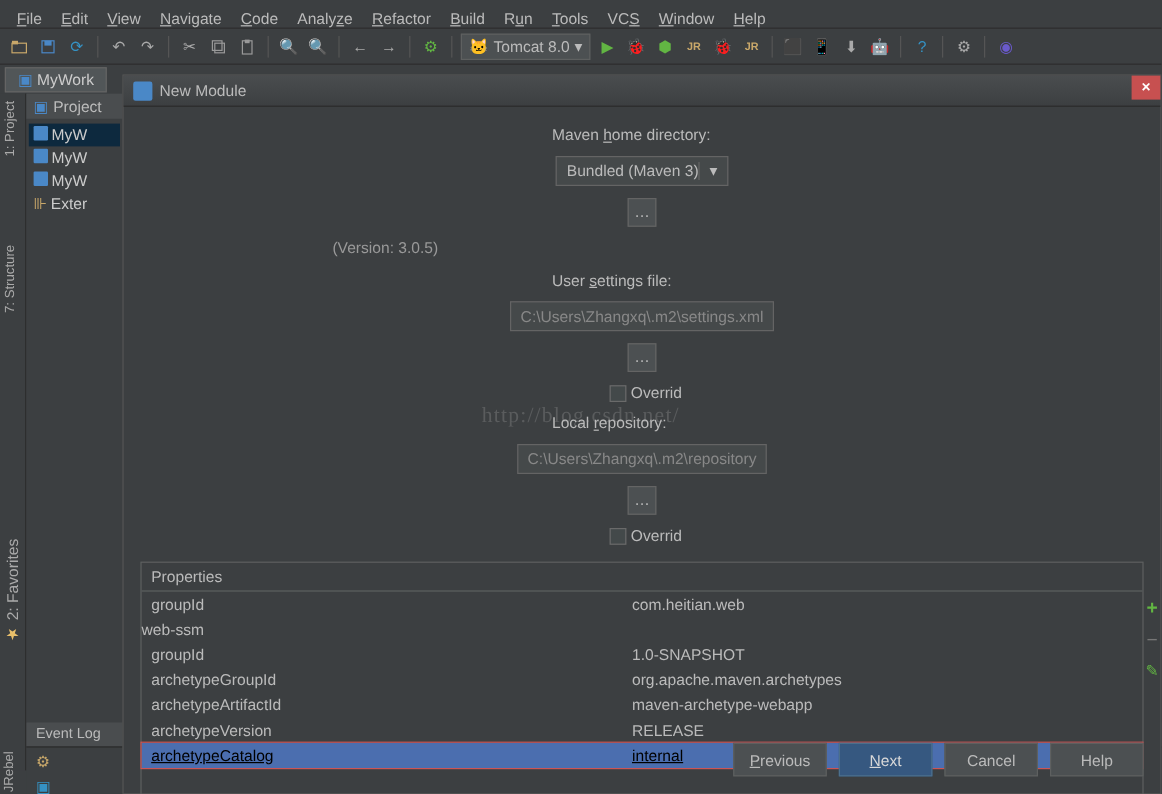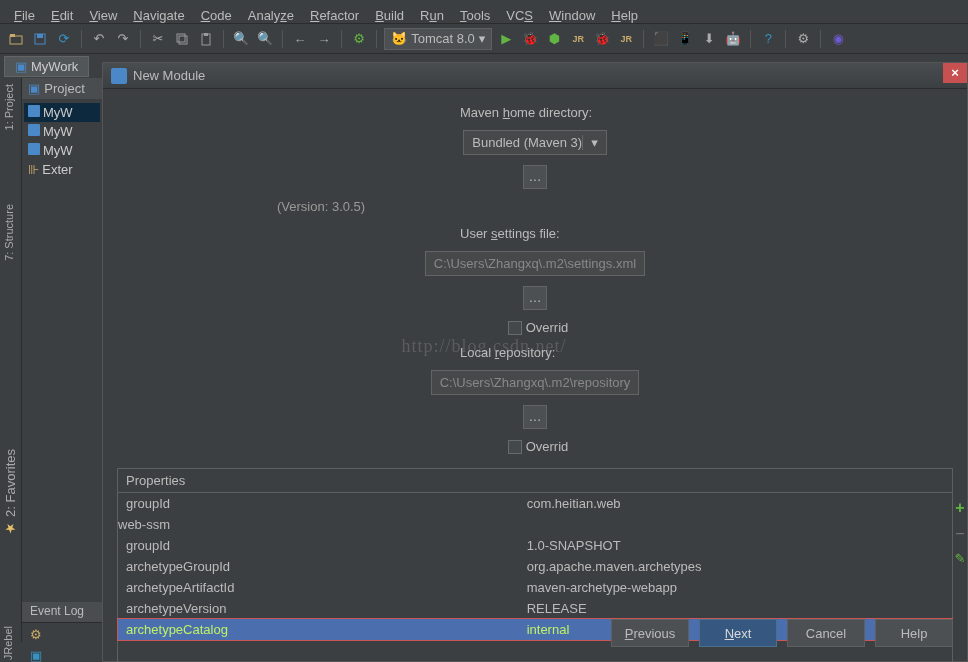--- a/index.html
+++ b/index.html
@@ -63,21 +63,21 @@
 .chkbox { width: 14px; height: 14px; background: #43494a; border: 1px solid #6a6a6a; }
 
 
 .proppanel { border: 1px solid #5e6060; margin-top: 14px; height: 330px; position: relative; }
 .prophdr { padding: 4px 8px; color: #bbb; border-bottom: 1px solid #5e6060; }
 .proptable { width: 100%; }
 .proprow { display: flex; height: 21px; align-items: center; }
 .proprow .k { width: 49%; padding-left: 8px; color: #bbb; }
 .proprow .v { width: 51%; color: #bbb; }
 .proprow.selected { background: #4b6eaf; outline: 1px solid #cc5555; }
-.proprow.selected .k, .proprow.selected .v { color: #bef264; }
+.proprow.selected .k, .proprow.selected .v { color: #000000; text-decoration: underline; }
 
 .sidetools { position: absolute; right: -20px; top: 30px; width: 20px; }
 .sidetools div { width: 16px; height: 16px; margin-bottom: 10px; text-align: center; }
 .addbtn { color: #62b543; font-weight: bold; font-size: 16px; }
 .rembtn { color: #777; font-size: 16px; }
 .edtbtn { color: #62b543; }
 
 .watermark { position: absolute; top: 336px; left: 50%; transform: translateX(-50%); color: rgba(180,180,180,0.25); font-family: serif; font-size: 18px; pointer-events: none; letter-spacing: 1px; }
 
 

